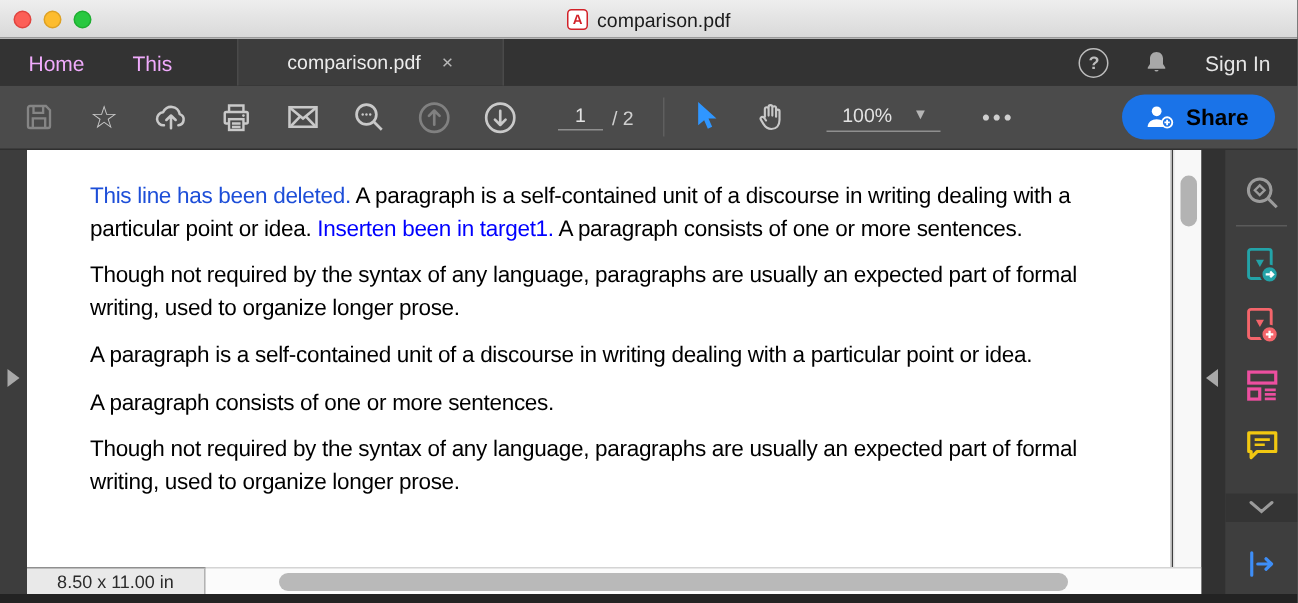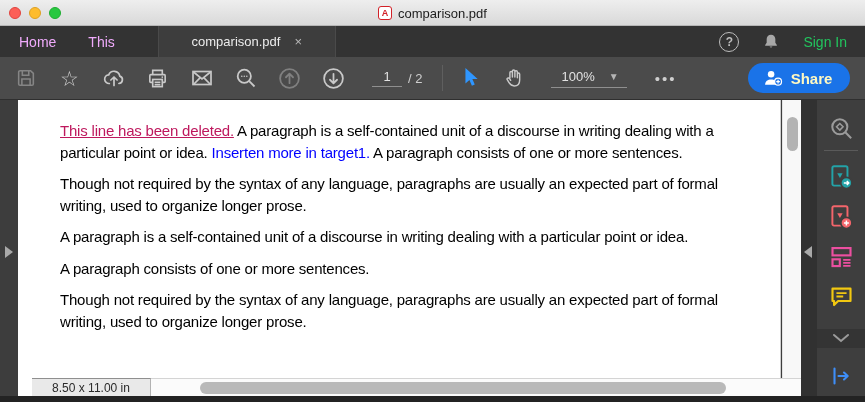--- a/index.html
+++ b/index.html
@@ -29,21 +29,21 @@
               padding:0 13px; margin-left:6px; cursor:default; }
   .tab-active { width:178px; margin-left:30px; background:#3d3d3d;
                 border-left:1px solid #4a4a4a; border-right:1px solid #4a4a4a;
                 display:flex; align-items:center; justify-content:center; gap:14px; }
   .tab-active .lbl { color:#ececec; font-size:13px; }
   .tab-active .x   { color:#b9b9b9; font-size:13px; line-height:1; }
   .tabbar-right { margin-left:auto; display:flex; align-items:center; gap:22px; padding-right:18px; }
   .help-circ { width:20px; height:20px; border:1.6px solid #bdbdbd; border-radius:50%;
                color:#bdbdbd; font-size:12px; font-weight:bold;
                display:flex; align-items:center; justify-content:center; }
-  .signin { color:#22c55e; font-size:14px; }
+  .signin { color:#e5e5e5; font-size:14px; }
 
   
   .toolbar { height:43px; background:#4b4b4b; border-bottom:1px solid #2f2f2f;
              display:flex; align-items:center; padding-left:12px; }
   .tbtn { width:27px; height:27px; display:flex; align-items:center; justify-content:center;
           margin-right:17px; flex:none; }
   .tbtn svg { display:block; }
   .glyph { color:#c9c9c9; font-size:21px; line-height:1; }
   .dim .glyph, .dim { color:#858585; }
   .page-box { width:30px; border-bottom:1px solid #8f8f8f; color:#e2e2e2; font-size:13px;
@@ -51,41 +51,41 @@
   .page-total { color:#cfcfcf; font-size:13px; margin-right:10px; white-space:nowrap; }
   .vdiv { width:1px; height:26px; background:#5f5f5f; margin:0 14px 0 10px; flex:none; }
   .zoomctl { display:flex; align-items:center; gap:14px; border-bottom:1px solid #8f8f8f;
              padding:0 8px 3px 10px; margin:0 12px 0 6px; }
   .zoomctl .pct { color:#e2e2e2; font-size:13px; }
   .zoomctl .caret { color:#b5b5b5; font-size:10px; }
   .more-dots { color:#cfcfcf; font-size:15px; letter-spacing:2px; margin-left:16px; }
   .share-btn { margin-left:auto; margin-right:15px; height:30px; min-width:102px;
                background:#1a73e8; border-radius:15px; display:flex; align-items:center;
                justify-content:center; gap:7px; padding:0 16px 0 13px; }
-  .share-btn span { color:#fef9c3; font-size:15px; font-weight:bold; }
+  .share-btn span { color:#000000; font-size:15px; font-weight:bold; }
 
   
   .main { position:relative; height:302px; background:#3e3e3e; }
   .left-rail { position:absolute; left:0; top:0; width:18px; height:296px; background:#3d3d3d; }
   .handle-r { position:absolute; left:5px; top:146px; width:0; height:0;
               border-left:8px solid #a9a9a9; border-top:6px solid transparent;
               border-bottom:6px solid transparent; }
   .page { position:absolute; left:18px; top:0; width:763px; height:296px; background:#ffffff;
           border-right:1px solid #cfcfcf; overflow:hidden; }
   .doc-text { padding:20px 0 0 42px; width:745px; }
   .doc-text p { font-size:15px; line-height:21.5px; letter-spacing:-0.2px;
                 color:#000; width:703px; margin-bottom:10px; }
   .vscroll { position:absolute; left:782px; top:0; width:19px; height:296px;
              background:#f8f8f8; border-left:1px solid #e3e3e3; }
   .vthumb { position:absolute; left:4px; top:17px; width:11px; height:34px;
             background:#b3b3b3; border-radius:6px; }
 
   
   .status-row { position:absolute; left:18px; top:278px; width:783px; height:18px;
-                background:#fbfbfb; border-top:1px solid #d4d4d4;margin-left:14px; }
+                background:#fbfbfb; border-top:1px solid #d4d4d4; }
   .dims-box { position:absolute; left:0; top:-1px; width:119px; height:19px;
               background:#e9e9e9; border-top:1px solid #8f8f8f; border-right:1px solid #b2b2b2;
               display:flex; align-items:center; justify-content:center; }
   .dims-box span { font-size:12px; color:#2b2b2b; }
   .hthumb { position:absolute; left:168px; top:3px; width:526px; height:12px;
             background:#b9b9b9; border-radius:6px; }
   .bottom-edge { position:absolute; left:0; top:296px; width:865px; height:6px; background:#232323; }
 
   
   .right-strip { position:absolute; left:801px; top:0; width:16px; height:296px; background:#313131; }
@@ -216,21 +216,21 @@
   </div>
 
   <div class="main">
 
     <div class="left-rail">
       <div class="handle-r"></div>
     </div>
 
     <div class="page">
       <div class="doc-text" id="doc-text">
-          <p><span style="color: #be185d; text-decoration: underline;">This line has been deleted.</span><span style="color: rgb(0, 0, 0);"> A paragraph is a self-contained unit of a discourse in writing dealing with a particular point or idea.  </span><span style="color: rgb(0, 0, 255);">Inserten more in target1.</span><span style="color: rgb(0, 0, 0);"> A paragraph consists of one or more sentences.</span></p>
+          <p><span style="color: #1d4ed8;">This line has been deleted.</span><span style="color: rgb(0, 0, 0);"> A paragraph is a self-contained unit of a discourse in writing dealing with a particular point or idea.  </span><span style="color: rgb(0, 0, 255);">Inserten been in target1.</span><span style="color: rgb(0, 0, 0);"> A paragraph consists of one or more sentences.</span></p>
           <p><span style="color: rgb(0, 0, 0);">Though not required by the syntax of any language, paragraphs are usually an expected part of formal writing, used to organize longer prose.</span></p>
           <p><span style="color: rgb(0, 0, 0);">A paragraph is a self-contained unit of a discourse in writing dealing with a particular point or idea.</span></p>
           <p><span style="color: rgb(0, 0, 0);">A paragraph consists of one or more sentences.</span></p>
           <p><span style="color: rgb(0, 0, 0);">Though not required by the syntax of any language, paragraphs are usually an expected part of formal writing, used to organize longer prose.</span></p>
         </div>
     </div>
 
     <div class="vscroll">
       <div class="vthumb"></div>
     </div>

